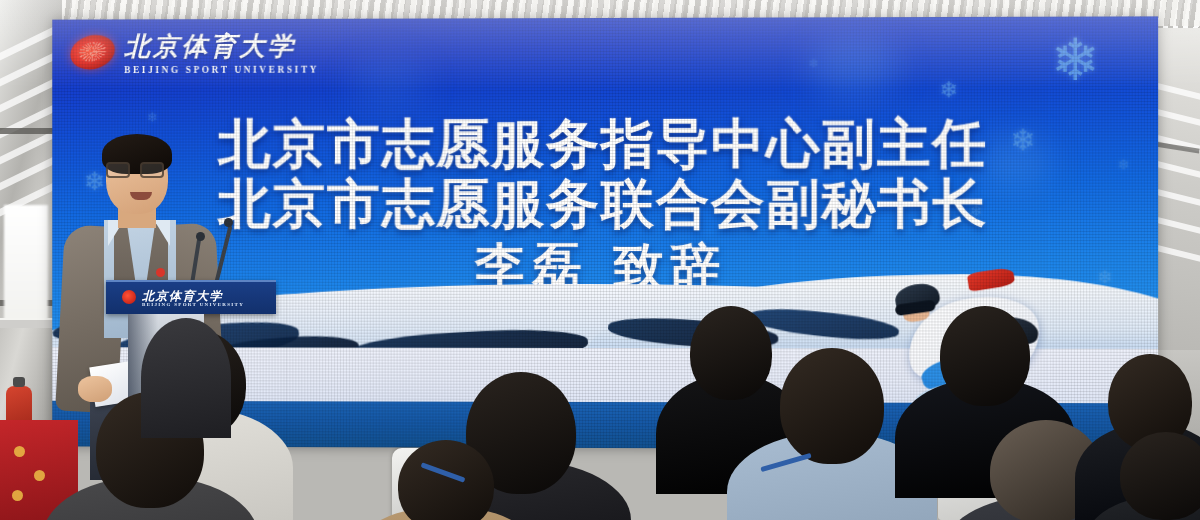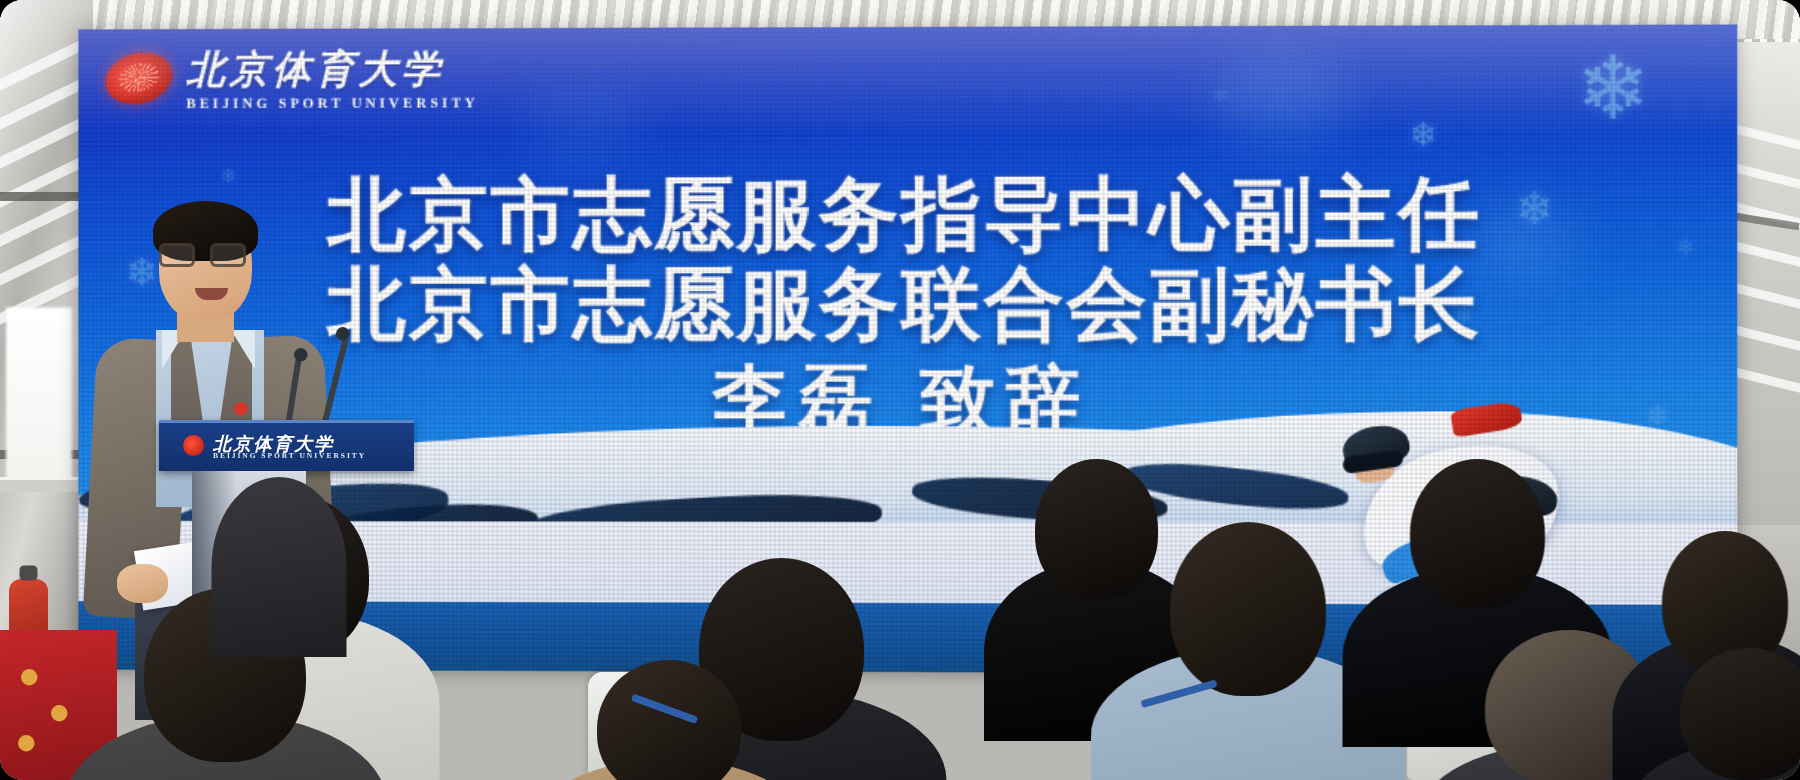--- a/index.html
+++ b/index.html
@@ -5,21 +5,20 @@
 <style>
   * { margin:0; padding:0; box-sizing:border-box; }
   html,body { background:#000; }
   body { font-family:"Liberation Sans", sans-serif; }
 
   #scene {
     position:relative;
     width:1200px; height:520px;
     overflow:hidden;
     background:#b9b8b4;
-    border-radius:15px;
   }
 
   
   .ceiling {
     position:absolute; left:0; top:0; width:1200px; height:70px;
     background:
       repeating-linear-gradient(100deg,
         rgba(255,255,255,.95) 0px, rgba(255,255,255,.95) 5px,
         rgba(170,168,163,.85) 5px, rgba(170,168,163,.85) 10px),
       linear-gradient(#d8d7d3,#c3c2be);

